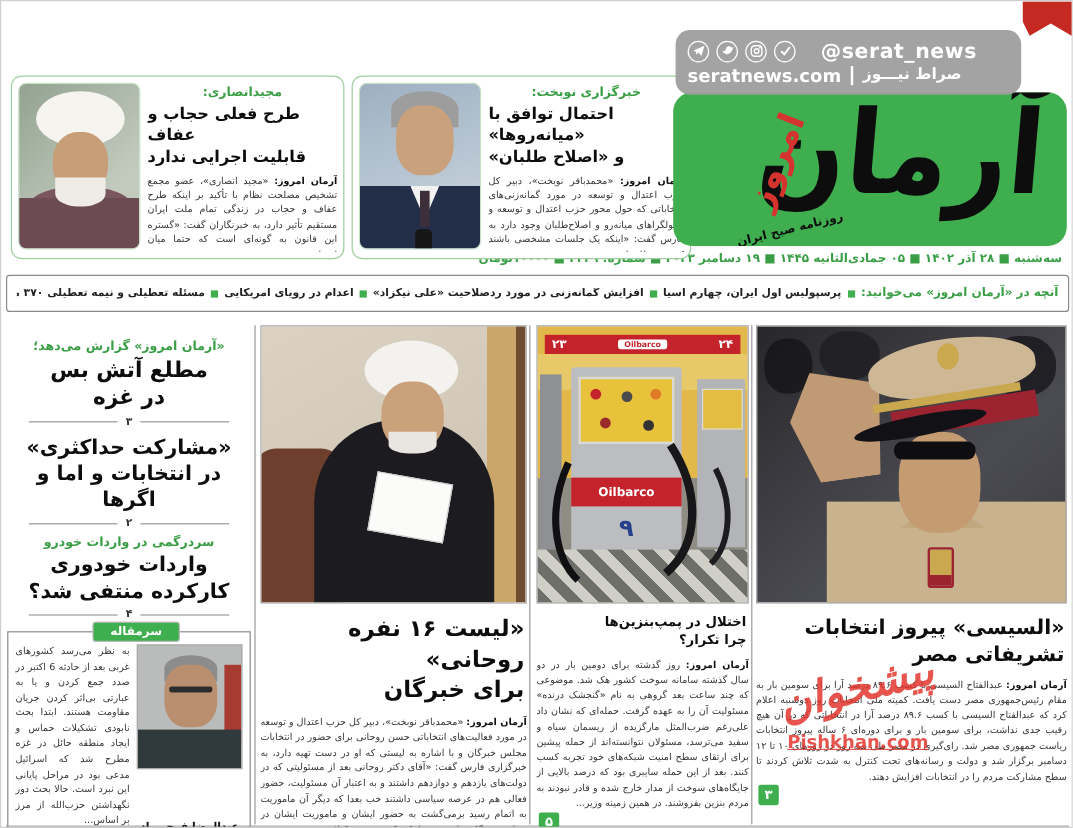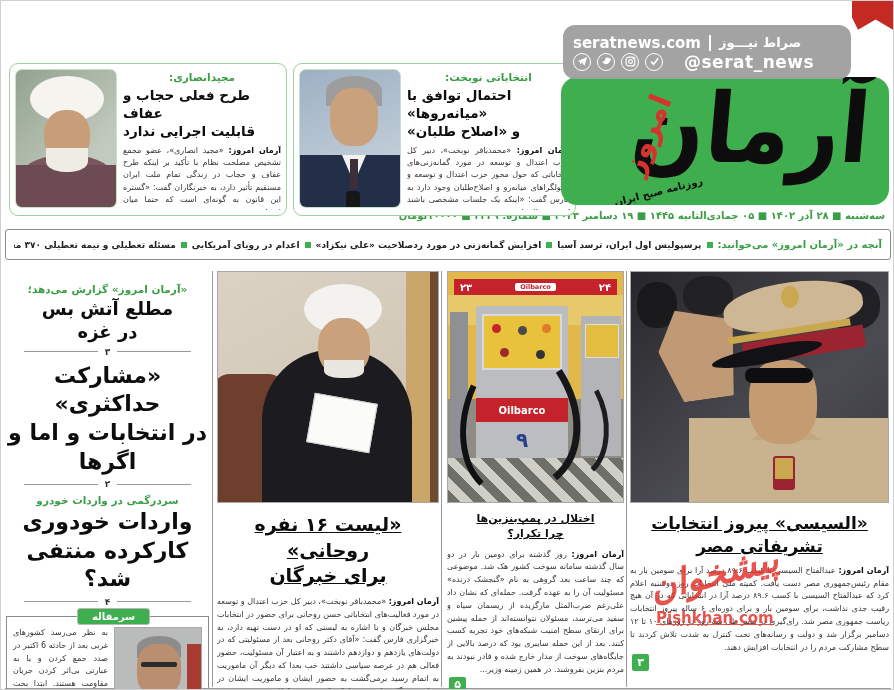--- a/index.html
+++ b/index.html
@@ -71,21 +71,21 @@
 
   
   .vline { position:absolute; top:270px; height:416px; width:1px; background:#9a9a9a; }
   .vl1 { left:211px; } .vl2 { left:440px; } .vl3 { left:625px; }
   .hline-bottom { position:absolute; left:4px; top:687px; width:886px; height:1px; background:#9a9a9a; }
 
   
   .sidebar { position:absolute; left:5px; top:280px; width:203px; height:420px; text-align:center; }
   .skicker { font-size:10.5px; font-weight:bold; color:#3a9e46; margin:2px 0; }
   .shead { font-size:18px; font-weight:bold; line-height:1.3; color:#0d0d0d; margin:2px 0; }
-  .shead.sm { font-size:22px; }
+  .shead.sm { font-size:17px; }
   .sdiv { display:flex; align-items:center; width:82%; margin:3px auto 5px; }
   .sdiv .ln { flex:1; height:1px; background:#9a9a9a; }
   .sdiv .n { font-size:9px; color:#333; padding:0 7px; font-weight:bold; }
 
   .edbox { position:relative; margin-top:9px; border:1.5px solid #8a8a8a; height:196px;
     padding:10px 6px 16px; text-align:right; }
   .edtab { position:absolute; top:-9px; right:58px; background:#3fae4e; color:#fff;
     font-size:10px; font-weight:bold; padding:2px 14px; border-radius:3px; border:1px solid #b9b9b9; }
   .edtitle { font-size:14.5px; font-weight:bold; text-align:center; color:#0d0d0d; margin-bottom:4px; }
   .edbody { font-size:8px; line-height:1.6; text-align:justify; color:#333; }
@@ -93,22 +93,22 @@
   .edphoto { width:88px; height:104px; border:1px solid #aaa; position:relative; overflow:hidden; }
   .edauthor { font-size:9px; font-weight:bold; text-align:center; border-bottom:2px solid #22c55e;
     padding:2px 0 3px; color:#111;margin-top:40px; }
 
   
   .col { position:absolute; top:270px; height:416px; }
   .col-rouhani { left:216px; width:222px; }
   .col-gas     { left:446px; width:177px; }
   .col-elsisi  { left:629px; width:259px; }
   .photo { width:100%; height:232px; border:1px solid #a8a8a8; position:relative; overflow:hidden; }
-  .chead { font-size:19px; font-weight:bold; line-height:1.35; text-align:center; color:#0d0d0d;
-    margin:9px 2px 7px;text-decoration:underline; }
+  .chead { font-size:19px; font-weight:bold; line-height:1.35; text-align:right; color:#0d0d0d;
+    margin:9px 2px 7px; }
   .col-gas .chead { font-size:11px; }
   .col-elsisi .chead { font-size:17px; }
   .cbody { position:relative; font-size:8px; line-height:1.6; text-align:justify; color:#333;
     padding-bottom:18px; overflow:hidden; }
   .clead { font-weight:bold; color:#111; }
   .pbox { position:absolute; left:2px; bottom:1px; width:17px; height:17px; background:#3fae4e;
     color:#fff; font-size:11px; font-weight:bold; display:flex; align-items:center; justify-content:center;
     border-radius:2px; }
 
   
@@ -192,25 +192,20 @@
     clip-path:polygon(0 100%,50% 0,100% 100%); }
   .es-insignia { position:absolute; left:142px; bottom:12px; width:22px; height:34px;
     background:linear-gradient(#caa84f 0 70%,#9c2430 70% 100%); border:2px solid #9c2430; border-radius:3px; }
 </style>
 </head>
 <body>
 
 <div class="page">
 
   <div class="wm-pill">
-    <div class="wm-row wm-row2">
-      <span class="wm-domain">seratnews.com</span>
-      <span class="wm-sep"></span>
-      <span class="wm-fa">صراط نیـــوز</span>
-    </div>
     <div class="wm-row">
       <span class="wm-icons">
         <span class="icn">
           <svg width="11" height="11" viewBox="0 0 12 12">
               <path d="M1 5.5 L11 1.2 L8.2 10.5 L5.4 7.4 L3.4 9.4 L3.4 6.8 Z" fill="#fff"></path>
             </svg>
         </span>
         <span class="icn">
           <svg width="11" height="11" viewBox="0 0 12 12">
               <path d="M11 2.2 C10.2 2.9 9.4 3 9.4 3 C8.3 1.2 5.4 1.4 4.5 3.3 C3.8 4.9 4.5 6.6 1.2 5.8 C2 8.8 6.2 9.9 8.2 7.9 C9.9 6.2 11 3.4 11 2.2 Z" fill="#fff"></path>
@@ -224,20 +219,25 @@
             </svg>
         </span>
         <span class="icn">
           <svg width="11" height="11" viewBox="0 0 12 12">
               <path d="M2.2 6.2 L5 9 L10 2.4" stroke="#fff" stroke-width="1.8" fill="none"></path>
             </svg>
         </span>
       </span>
       <span class="wm-handle">@serat_news</span>
     </div>
+    <div class="wm-row wm-row2">
+      <span class="wm-domain">seratnews.com</span>
+      <span class="wm-sep"></span>
+      <span class="wm-fa">صراط نیـــوز</span>
+    </div>
   </div>
 
   <div class="ribbon"></div>
 
   <div class="logo">
     <div class="logo-title">آرمان</div>
     <div class="logo-accent">امروز</div>
     <div class="logo-sub">روزنامه صبح ایران</div>
   </div>
 
@@ -263,33 +263,33 @@
   <div class="tbox tbox-nobakht">
     <div class="tbox-photo ph-nobakht">
       <div class="nb-hair"></div>
       <div class="nb-face"></div>
       <div class="nb-suit"></div>
       <div class="nb-shirt"></div>
       <div class="nb-tie"></div>
       <div class="nb-mic"></div>
     </div>
     <div class="tbox-text">
-      <div class="tkicker">انتخاباتی نوبخت:</div>
+      <div class="tkicker">خبرگزاری نوبخت:</div>
       <div class="thead wsb">احتمال توافق با «میانه‌روها»
 و «اصلاح طلبان»</div>
       <div class="tbody"><span class="tlead">آرمان امروز:</span> <span>«محمدباقر نوبخت»، دبیر کل حزب اعتدال و توسعه در مورد گمانه‌زنی‌های انتخاباتی که حول محور حزب اعتدال و توسعه و اصولگراهای میانه‌رو و اصلاح‌طلبان وجود دارد به فارس گفت: «اینکه یک جلسات مشخصی باشند که من مطلع باشم...</span></div>
 
     </div>
   </div>
 
   <div class="strip">
     <span class="strip-label">آنچه در «آرمان امروز» می‌خوانید:</span>
     <span class="strip-items">
         <i class="sq"></i>
-        <span>پرسپولیس اول ایران، ترسد آسیا</span>
+        <span>پرسپولیس اول ایران، چهارم آسیا</span>
         <i class="sq"></i>
         <span>افزایش گمانه‌زنی در مورد ردصلاحیت «علی نیکزاد»</span>
         <i class="sq"></i>
         <span>اعدام در رویای آمریکایی</span>
         <i class="sq"></i>
         <span>مسئله تعطیلی و نیمه تعطیلی ۳۷۰ معدن استان یزد</span>
       </span>
   </div>
 
   <div class="vline vl1"></div>

